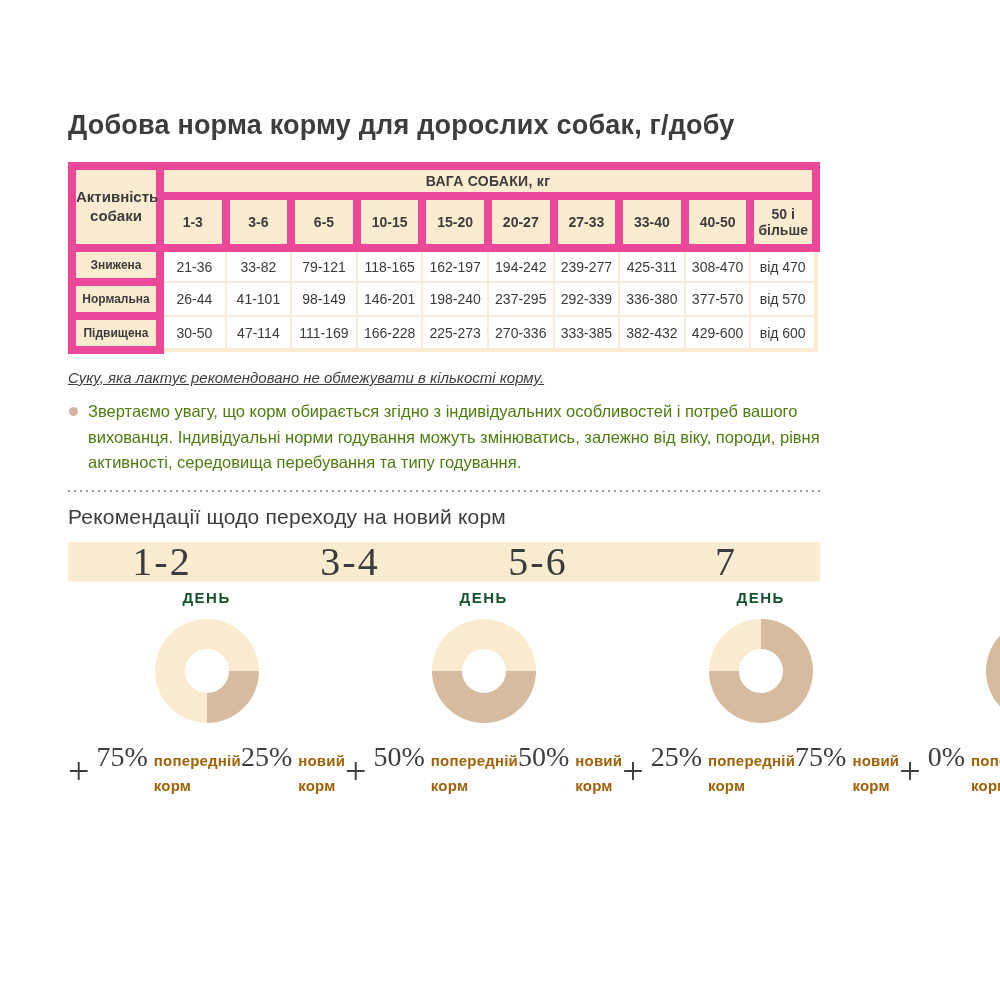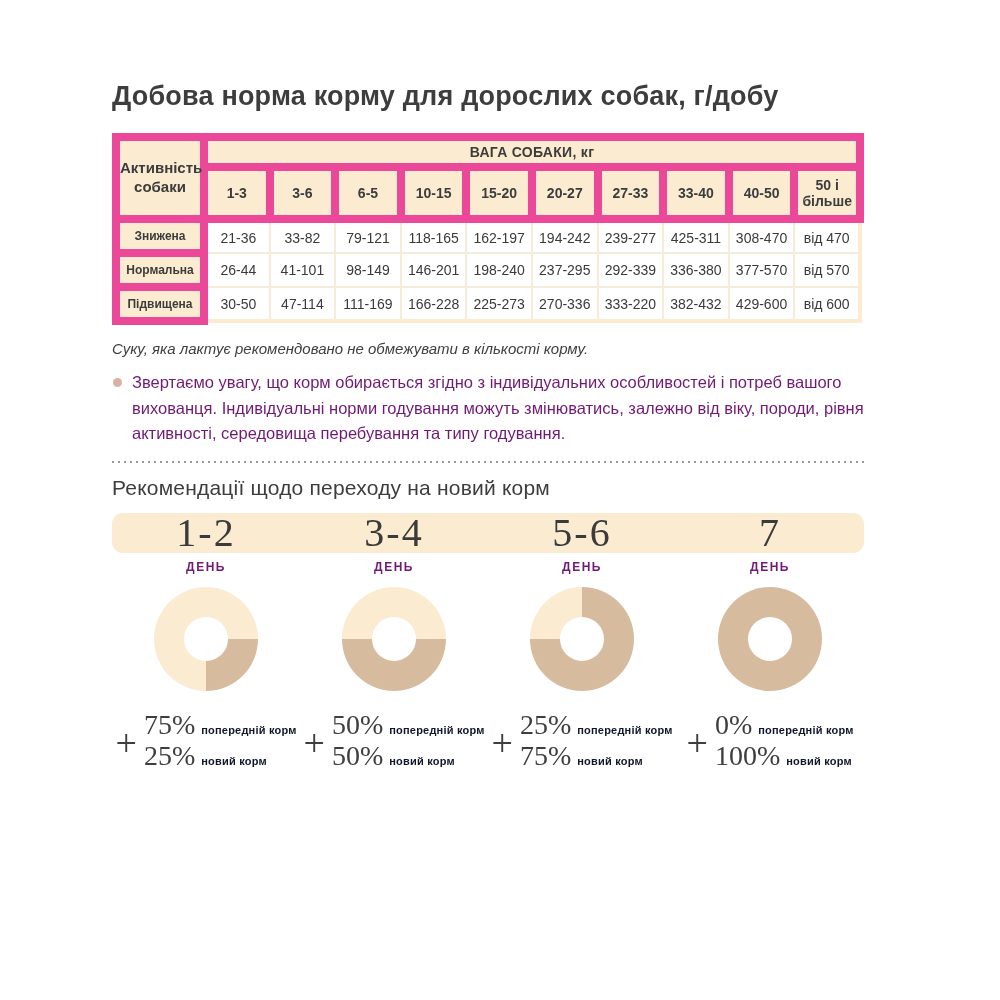--- a/index.html
+++ b/index.html
@@ -6,62 +6,62 @@
     --cream:#fbecd1;
     --tan:#d6bb9f;
     --bullet:#d9b2a5;
     --text:#3d3d3d;
     --divider:#9b9b9b;
     --cell-sep:#f7ecd9;
   }
   *{box-sizing:border-box;margin:0;padding:0;}
   html,body{width:1000px;height:1000px;background:#ffffff;overflow:hidden;}
   body{font-family:"Liberation Sans","DejaVu Sans",sans-serif;color:var(--text);}
-  .content{width:752px;margin-left:112px;padding-top:81px;}
+  .content{width:752px;margin-left:68px;padding-top:110px;}
 
   .h1{font-size:27px;font-weight:600;letter-spacing:.2px;color:var(--text);}
 
   
   table.feeding{border-collapse:collapse;table-layout:fixed;width:752px;margin-top:21px;border:4px solid var(--cream);}
   table.feeding col.c-act{width:88px;}
   table.feeding th{background:var(--cream);border:8px solid #ec4899;font-weight:bold;color:#3c3c3c;}
   table.feeding td{background:#fff;border:2px solid var(--cell-sep);color:#3a3a3a;}
   .wt-h{height:30px;font-size:14px;letter-spacing:.3px;}
   .col-h{height:52px;font-size:14px;line-height:1.15;}
   .act-h{font-size:15px;line-height:1.25;}
   .row-h{height:34px;font-size:12px;}
   td.val{height:19px;font-size:14px;text-align:center;}
 
   
-  .italic-note{margin-top:15px;font-size:15px;font-style:italic;color:#3f3f3f;}
+  .italic-note{margin-top:15px;font-size:15px;font-style:italic;color:#3f3f3f;text-decoration:underline;}
   .bullets{margin-top:13px;list-style:none;}
   .bullet-row{display:flex;margin-bottom:9px;}
   .dot{flex:0 0 9px;width:9px;height:9px;border-radius:50%;background:var(--bullet);margin:8px 10px 0 1px;}
-  .bullet-text{font-size:16.5px;line-height:1.55;color:#701a75;}
+  .bullet-text{font-size:16.5px;line-height:1.55;color:#4d7c0f;}
 
   
   .dotted{margin-top:14px;height:2px;width:752px;
     background:repeating-linear-gradient(90deg,var(--divider) 0 2px,transparent 2px 6px);}
 
   
   .h2{margin-top:13px;font-size:21px;font-weight:400;letter-spacing:.2px;color:var(--text);}
-  .day-band{margin-top:13px;width:752px;height:40px;background:var(--cream);display:flex;border-radius:11px;}
+  .day-band{margin-top:13px;width:752px;height:40px;background:var(--cream);display:flex;}
   .band-cell{flex:1 1 0;display:flex;align-items:center;justify-content:center;}
   .day-num{font-family:"Liberation Serif","DejaVu Serif",serif;font-size:40px;line-height:40px;letter-spacing:2px;color:#3b3b3b;}
   .cols{width:752px;display:flex;}
   .t-col{flex:1 1 0;display:flex;flex-direction:column;align-items:center;}
-  .day-word{margin-top:7px;font-size:12px;font-weight:bold;letter-spacing:1.5px;color:#701a75;}
+  .day-word{margin-top:7px;font-size:15px;font-weight:bold;letter-spacing:1.5px;color:#14532d;}
   .donut{position:relative;margin-top:13px;width:104px;height:104px;border-radius:50%;}
   .donut::after{content:"";position:absolute;left:50%;top:50%;width:44px;height:44px;margin:-22px 0 0 -22px;border-radius:50%;background:#fff;}
   .mix{margin-top:21px;display:flex;align-items:center;}
   .plus{font-family:"Liberation Serif","DejaVu Serif",serif;font-size:38px;font-weight:400;color:#3e3e3e;margin-right:7px;line-height:1;}
-  .mix-lines{display:flex;flex-direction:column;}
+  .mix-lines{display:flex;flex-direction:row;}
   .mix-line{display:flex;align-items:baseline;line-height:25px;}
   .pct{font-family:"Liberation Serif","DejaVu Serif",serif;font-size:28px;color:#3e3e3e;}
-  .pct-label{font-size:11px;font-weight:bold;color:#0f172a;margin-left:6px;letter-spacing:.2px;}
+  .pct-label{font-size:15px;font-weight:bold;color:#a16207;margin-left:6px;letter-spacing:.2px;}
 </style>
 </head>
 <body>
 
 <div class="content">
 
   <div class="h1">Добова норма корму для дорослих собак, г/добу</div>
 
   <table class="feeding">
     <colgroup>
@@ -114,21 +114,21 @@
         <td class="val">від 570</td>
       </tr>
       <tr>
         <th class="row-h">Підвищена</th>
         <td class="val">30-50</td>
         <td class="val">47-114</td>
         <td class="val">111-169</td>
         <td class="val">166-228</td>
         <td class="val">225-273</td>
         <td class="val">270-336</td>
-        <td class="val">333-220</td>
+        <td class="val">333-385</td>
         <td class="val">382-432</td>
         <td class="val">429-600</td>
         <td class="val">від 600</td>
       </tr>
     </tbody>
   </table>
 
   <div class="italic-note">Суку, яка лактує рекомендовано не обмежувати в кількості корму.</div>
 
   <ul class="bullets">

